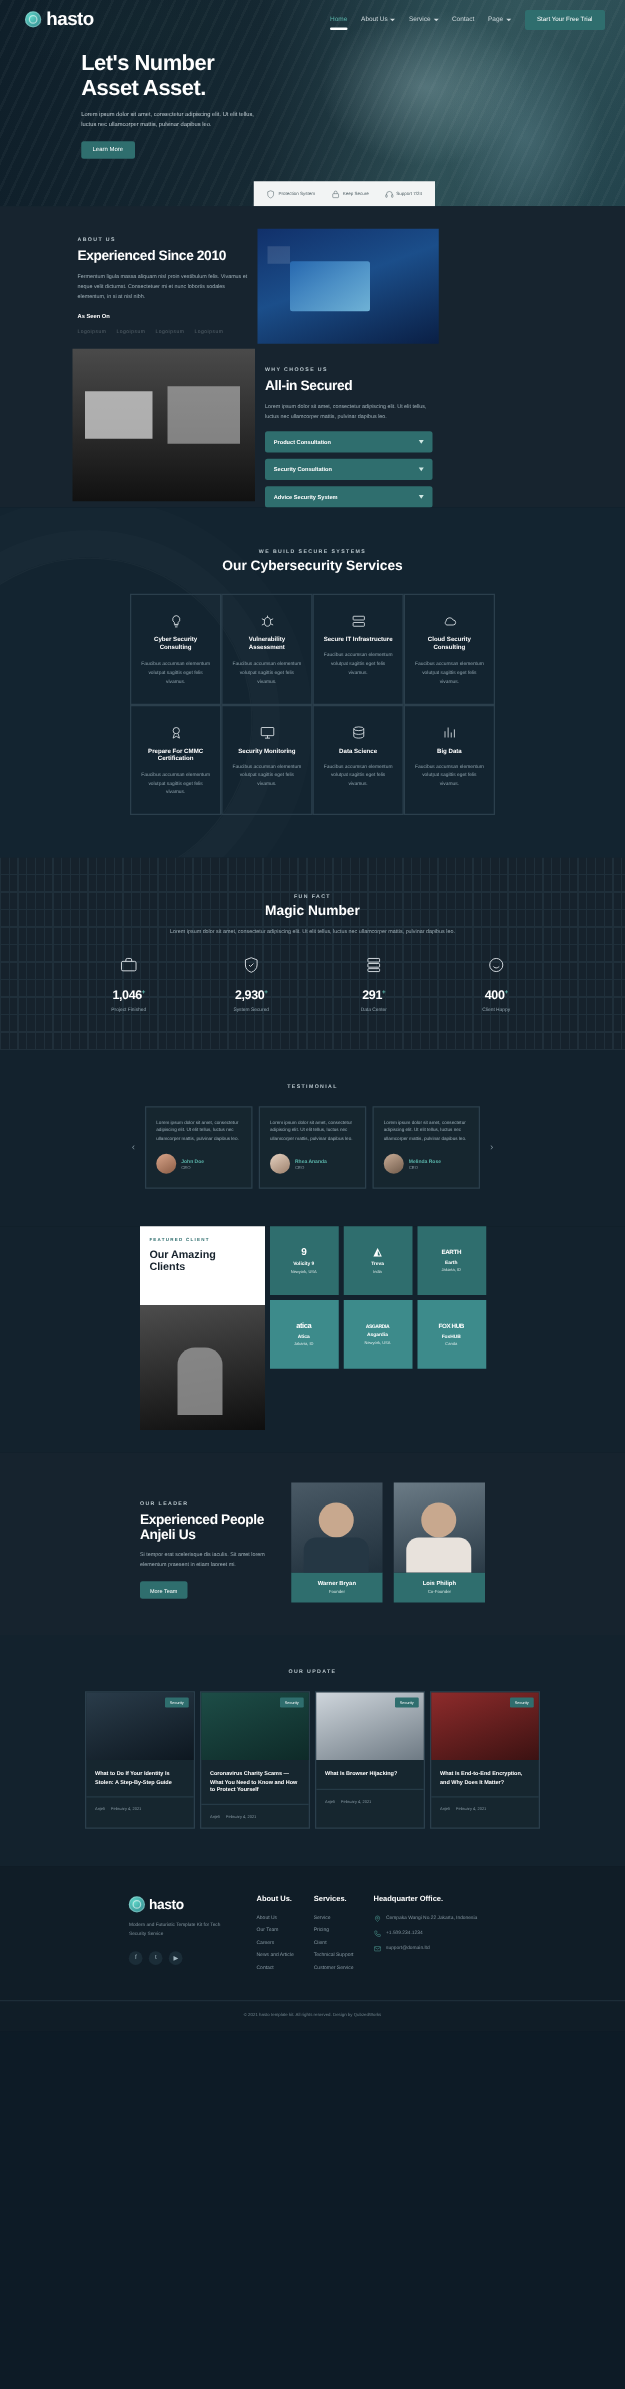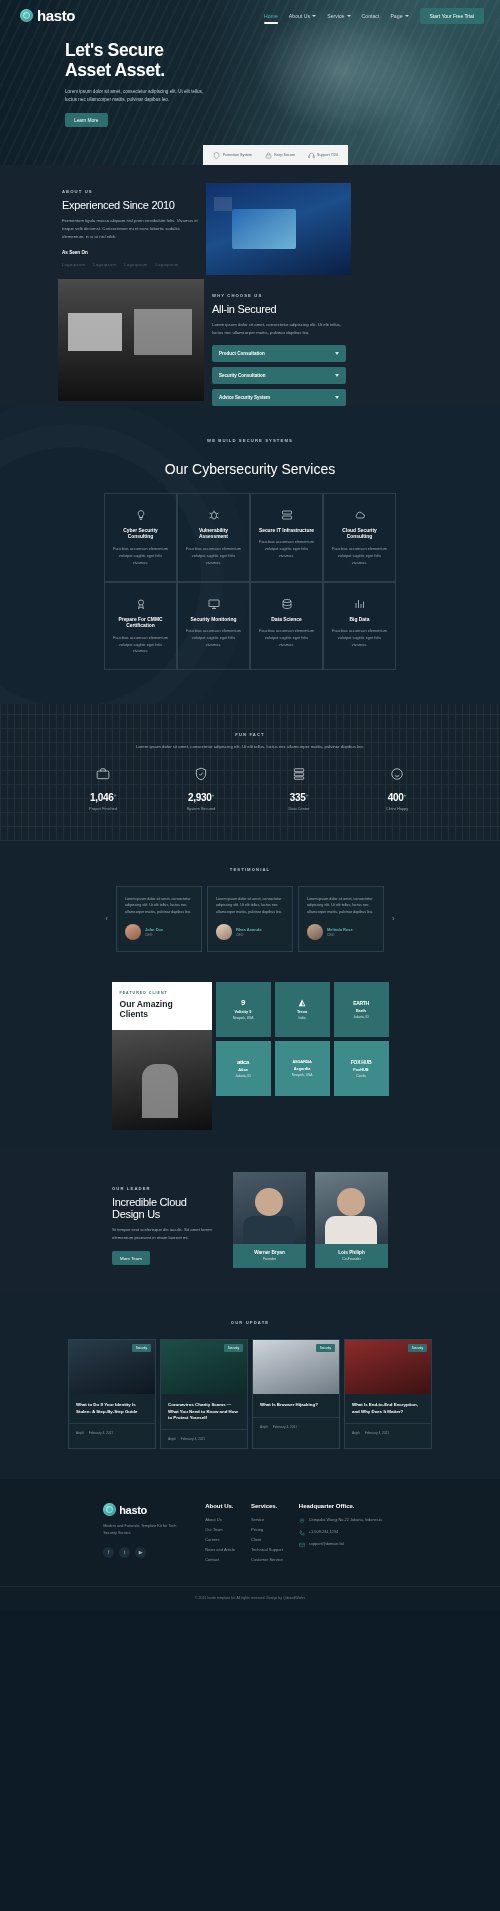--- a/index.html
+++ b/index.html
@@ -44,21 +44,21 @@
   
   .feature-bar { position:absolute; z-index:6; left:203px; bottom:0; width:145px; height:20px;
     background:#f2f4f4; display:flex; align-items:center; justify-content:space-around; padding:0 4px; }
   .feat { display:flex; align-items:center; gap:2.5px; color:#4a5a60; font-size:3.6px; }
   .feat svg { width:7px; height:7px; stroke:#4a5a60; fill:none; stroke-width:1.4; }
   
   .about { position:relative; background:#17242f; padding:18px 0 0 0; }
   .about-grid { display:flex; padding-left:62px; }
   .about-left { width:140px; padding-top:6px; }
   .eyebrow { font-size:4.2px; letter-spacing:1.1px; color:#b9c6cc; font-weight:bold; text-transform:uppercase; }
-  .h2 { font-size:11px; font-weight:normal; color:#fff; margin-top:5px; letter-spacing:-.3px; }
+  .h2 { font-size:11px; font-weight:bold; color:#fff; margin-top:5px; letter-spacing:-.3px; }
   .body-sm { font-size:4.3px; line-height:1.85; color:#9fb0b8; margin-top:6px; }
   .seen-title { font-size:4.6px; font-weight:bold; color:#fff; margin-top:9px; }
   .logos-row { display:flex; gap:8px; margin-top:7px; opacity:.33; }
   .logo-chip { font-size:4px; color:#cfd9dd; letter-spacing:.4px; }
   .about-img { width:145px; height:92px; margin-left:4px;
     background:linear-gradient(160deg,#11306a,#1b4e8a 45%,#0a1f45);
     position:relative; overflow:hidden; }
   .about-img:before{content:"";position:absolute;left:26px;top:26px;width:64px;height:40px;
     background:linear-gradient(145deg,#2a6fb8,#7fc7e8);border-radius:2px;opacity:.85;}
   .about-img:after{content:"";position:absolute;left:8px;top:14px;width:18px;height:14px;
@@ -76,21 +76,21 @@
   .acc-list { margin-top:8px; display:flex; flex-direction:column; gap:5px; }
   .acc { background:#2f6e6e; color:#fff; font-size:4.5px; font-weight:bold;
     padding:6px 7px; border-radius:2px; display:flex; align-items:center; justify-content:space-between; }
   .acc .chev { width:0;height:0;border-left:2.5px solid transparent;border-right:2.5px solid transparent;
     border-top:3px solid #cfe8e4; }
   
   .services { background:#132430; padding:32px 0 34px; text-align:center; position:relative; overflow:hidden; }
   .services:before{content:"";position:absolute;left:-60px;top:40px;width:260px;height:260px;border-radius:50%;
     border:1px solid rgba(255,255,255,.03);box-shadow:0 0 0 22px rgba(255,255,255,.015),0 0 0 48px rgba(255,255,255,.012);}
   .sec-head { position:relative; z-index:2; }
-  .h2c { font-size:14px; font-weight:normal; color:#fff; margin-top:18px; }
+  .h2c { font-size:11px; font-weight:bold; color:#fff; margin-top:4px; }
   .cards { position:relative; z-index:2; display:grid; grid-template-columns:repeat(4,73px);
     justify-content:center; gap:0; margin-top:16px; }
   .card { border:1px solid #2b3f4c; padding:13px 7px 14px; text-align:center; }
   .card-ic { height:16px; display:flex; align-items:center; justify-content:center; }
   .card-ic svg { width:12px; height:12px; stroke:#e8eef2; fill:none; stroke-width:1.3; }
   .card-t { font-size:4.9px; font-weight:bold; color:#fff; line-height:1.35; margin-top:5px; }
   .card-d { font-size:3.9px; line-height:1.75; color:#8fa3ad; margin-top:5px; }
   
   .stats { background:#16222c; padding:28px 0 30px; text-align:center; position:relative; overflow:hidden; }
   .stats:before{content:"";position:absolute;inset:0;opacity:.10;
@@ -110,21 +110,21 @@
   .tq { font-size:3.7px; line-height:1.8; color:#9db0ba; }
   .tperson { display:flex; align-items:center; gap:4px; margin-top:8px; }
   .tav { width:16px;height:16px;border-radius:50%;background:linear-gradient(150deg,#d9a58a,#8a5c45);flex:0 0 auto;}
   .tav.b { background:linear-gradient(150deg,#e7d3c2,#9b7f6b); }
   .tav.c { background:linear-gradient(150deg,#c9ad97,#6f5a4a); }
   .tn { font-size:4px; font-weight:bold; color:#5bb5ab; }
   .tr { font-size:3.4px; color:#8496a0; margin-top:1px; }
   
   .clients { background:#13222d; padding:0 0 18px; display:flex; justify-content:center; gap:0; }
   .cl-left { width:100px; }
-  .cl-head { background:#fff; padding:9px 8px 11px; }
+  .cl-head { background:#fff; padding:9px 8px 26px; }
   .cl-eyebrow { font-size:3.6px; letter-spacing:1px; color:#2f6e6e; font-weight:bold; text-transform:uppercase; }
   .cl-h2 { font-size:8.6px; font-weight:bold; color:#16222c; margin-top:4px; line-height:1.2; }
   .cl-img { height:100px; background:linear-gradient(170deg,#4d4d4d,#0e0e0e); filter:grayscale(1); position:relative; overflow:hidden;}
   .cl-img:before{content:"";position:absolute;left:30px;top:34px;width:36px;height:54px;background:#9a9a9a;border-radius:14px 14px 0 0;opacity:.8;}
   .cl-grid { display:grid; grid-template-columns:repeat(3,55px); gap:4px; align-content:start; margin-left:4px; }
   .cl-cell { height:55px; display:flex; flex-direction:column; align-items:center; justify-content:center;
     background:#2f6e6e; color:#fff; gap:2px; }
   .cl-cell.lite { background:#3d8b8b; }
   .cl-logo { font-size:8px; font-weight:bold; letter-spacing:-.3px; }
   .cl-name { font-size:3.9px; font-weight:bold; }
@@ -203,21 +203,21 @@
       <span class="nav-item">
         <span>Page</span>
         <i class="caret"></i>
       </span>
       <a class="btn-trial">Start Your Free Trial</a>
     </nav>
   </div>
 
   <div class="hero-inner">
     <h1 class="hero-h1">
-      <span>Let's Secure</span><br>
+      <span>Let's Number</span><br>
       <span>Asset Asset.</span>
     </h1>
     <p class="hero-p">Lorem ipsum dolor sit amet, consectetur adipiscing elit. Ut elit tellus, luctus nec ullamcorper mattis, pulvinar dapibus leo.</p>
     <a class="btn-learn">Learn More</a>
   </div>
 
   <div class="feature-bar">
     <div class="feat">
       <svg viewBox="0 0 24 24">
           <path d="M12 2l8 3v7c0 5-3.5 8.5-8 10-4.5-1.5-8-5-8-10V5z"></path>
@@ -366,20 +366,21 @@
         </div>
       <div class="card-t">Big Data</div>
       <div class="card-d">Faucibus accumsan elementum volutpat sagittis eget felis vivamus.</div>
     </div>
   </div>
 </section>
 
 <section class="stats">
   <div class="sec-head">
     <div class="eyebrow">FUN FACT</div>
+    <div class="h2c">Magic Number</div>
     <p class="body-sm" style="max-width:250px;margin:6px auto 0;text-align:center">Lorem ipsum dolor sit amet, consectetur adipiscing elit. Ut elit tellus, luctus nec ullamcorper mattis, pulvinar dapibus leo.</p>
   </div>
   <div class="stat-row">
     <div class="stat">
       <svg viewBox="0 0 24 24">
           <rect x="2" y="7" width="20" height="13" rx="2"></rect>
           <path d="M8 7V5a2 2 0 012-2h4a2 2 0 012 2v2"></path>
         </svg>
       <div class="stat-n"><span>1,046</span><sup>+</sup></div>
       <div class="stat-l">Project Finished</div>
@@ -391,21 +392,21 @@
         </svg>
       <div class="stat-n"><span>2,930</span><sup>+</sup></div>
       <div class="stat-l">System Secured</div>
     </div>
     <div class="stat">
       <svg viewBox="0 0 24 24">
           <rect x="4" y="3" width="16" height="5" rx="1"></rect>
           <rect x="4" y="10" width="16" height="5" rx="1"></rect>
           <rect x="4" y="17" width="16" height="4" rx="1"></rect>
         </svg>
-      <div class="stat-n"><span>335</span><sup>+</sup></div>
+      <div class="stat-n"><span>291</span><sup>+</sup></div>
       <div class="stat-l">Data Center</div>
     </div>
     <div class="stat">
       <svg viewBox="0 0 24 24">
           <circle cx="12" cy="12" r="9"></circle>
           <path d="M8 14s1.5 2 4 2 4-2 4-2M9 9h.01M15 9h.01"></path>
         </svg>
       <div class="stat-n"><span>400</span><sup>+</sup></div>
       <div class="stat-l">Client Happy</div>
     </div>
@@ -489,22 +490,22 @@
       <span class="cl-name">FoxHUB</span>
       <span class="cl-loc">Canda</span>
     </div>
   </div>
 </section>
 
 <section class="team">
   <div class="team-left">
     <div class="eyebrow">OUR LEADER</div>
     <div class="h2">
-      <span>Incredible Cloud</span><br>
-      <span>Design Us</span>
+      <span>Experienced People</span><br>
+      <span>Anjeli Us</span>
     </div>
     <p class="body-sm">Si tempor erat scelerisque dis iaculis. Sit amet lorem elementum praesent in etiam laoreet mi.</p>
     <a class="btn-team">More Team</a>
   </div>
   <div class="member">
     <div class="m-img"></div>
     <div class="m-bar">
       <div class="m-n">Warner Bryan</div>
       <div class="m-r">Founder</div>
     </div>

